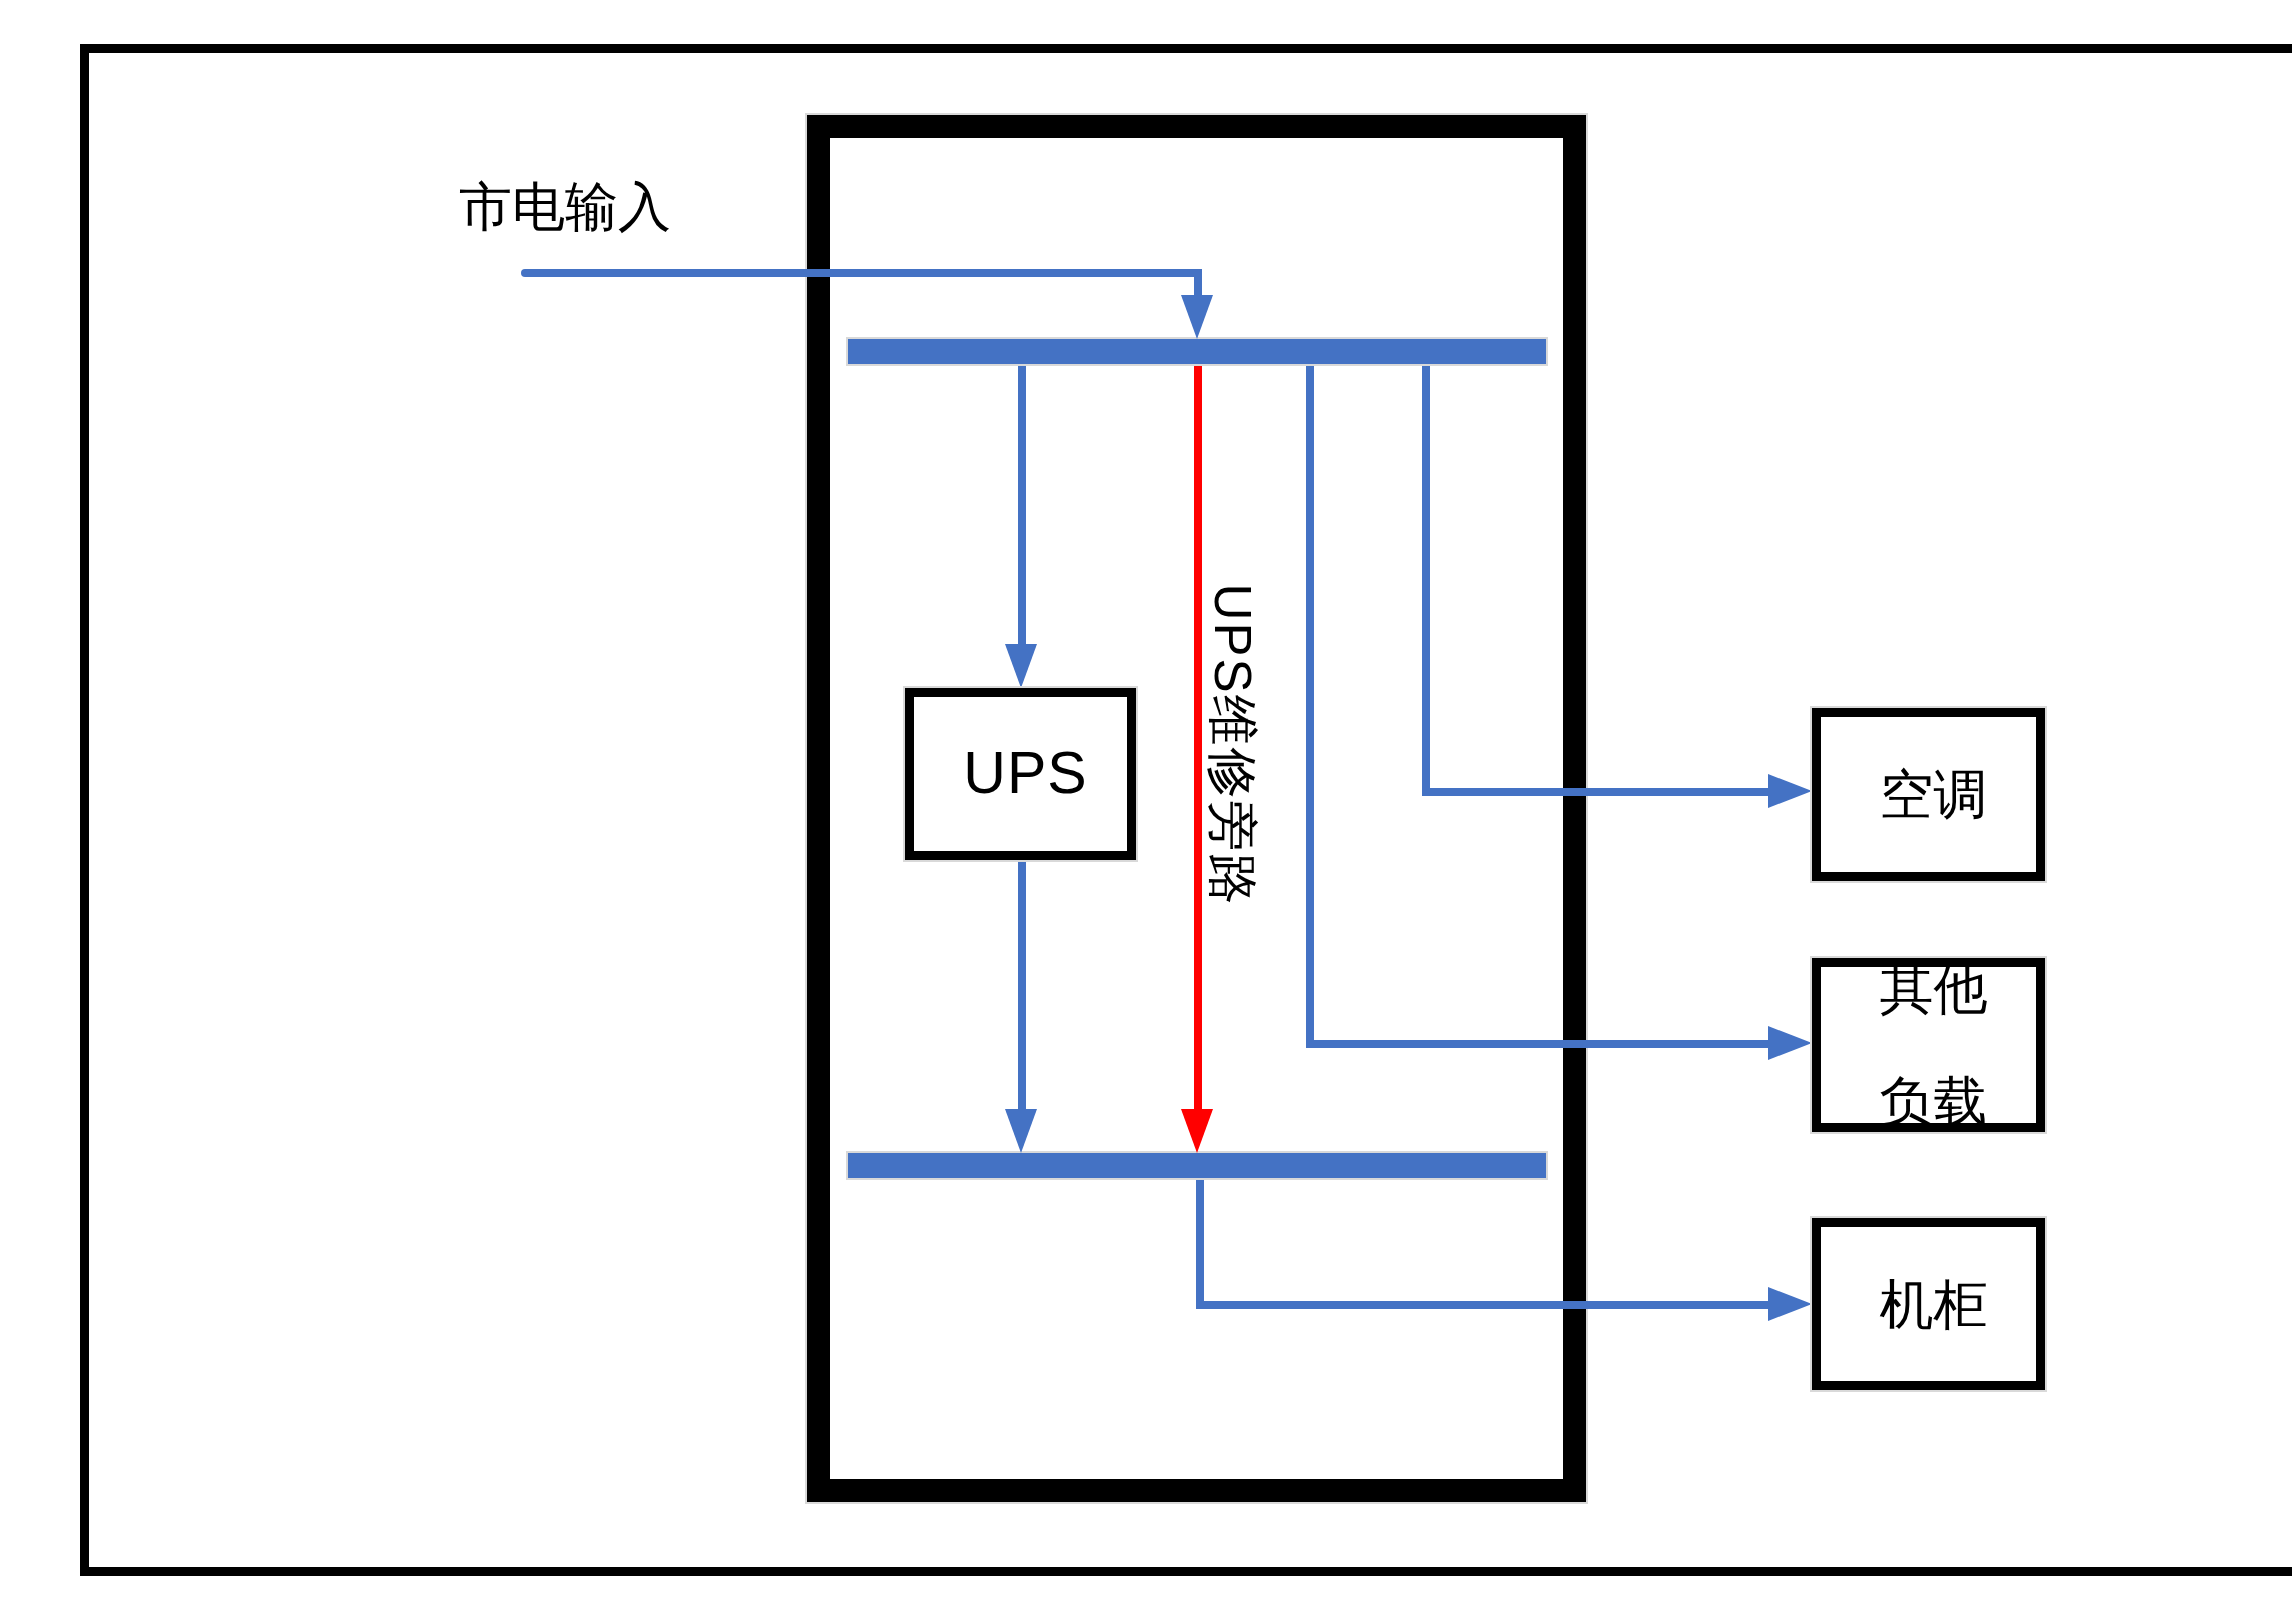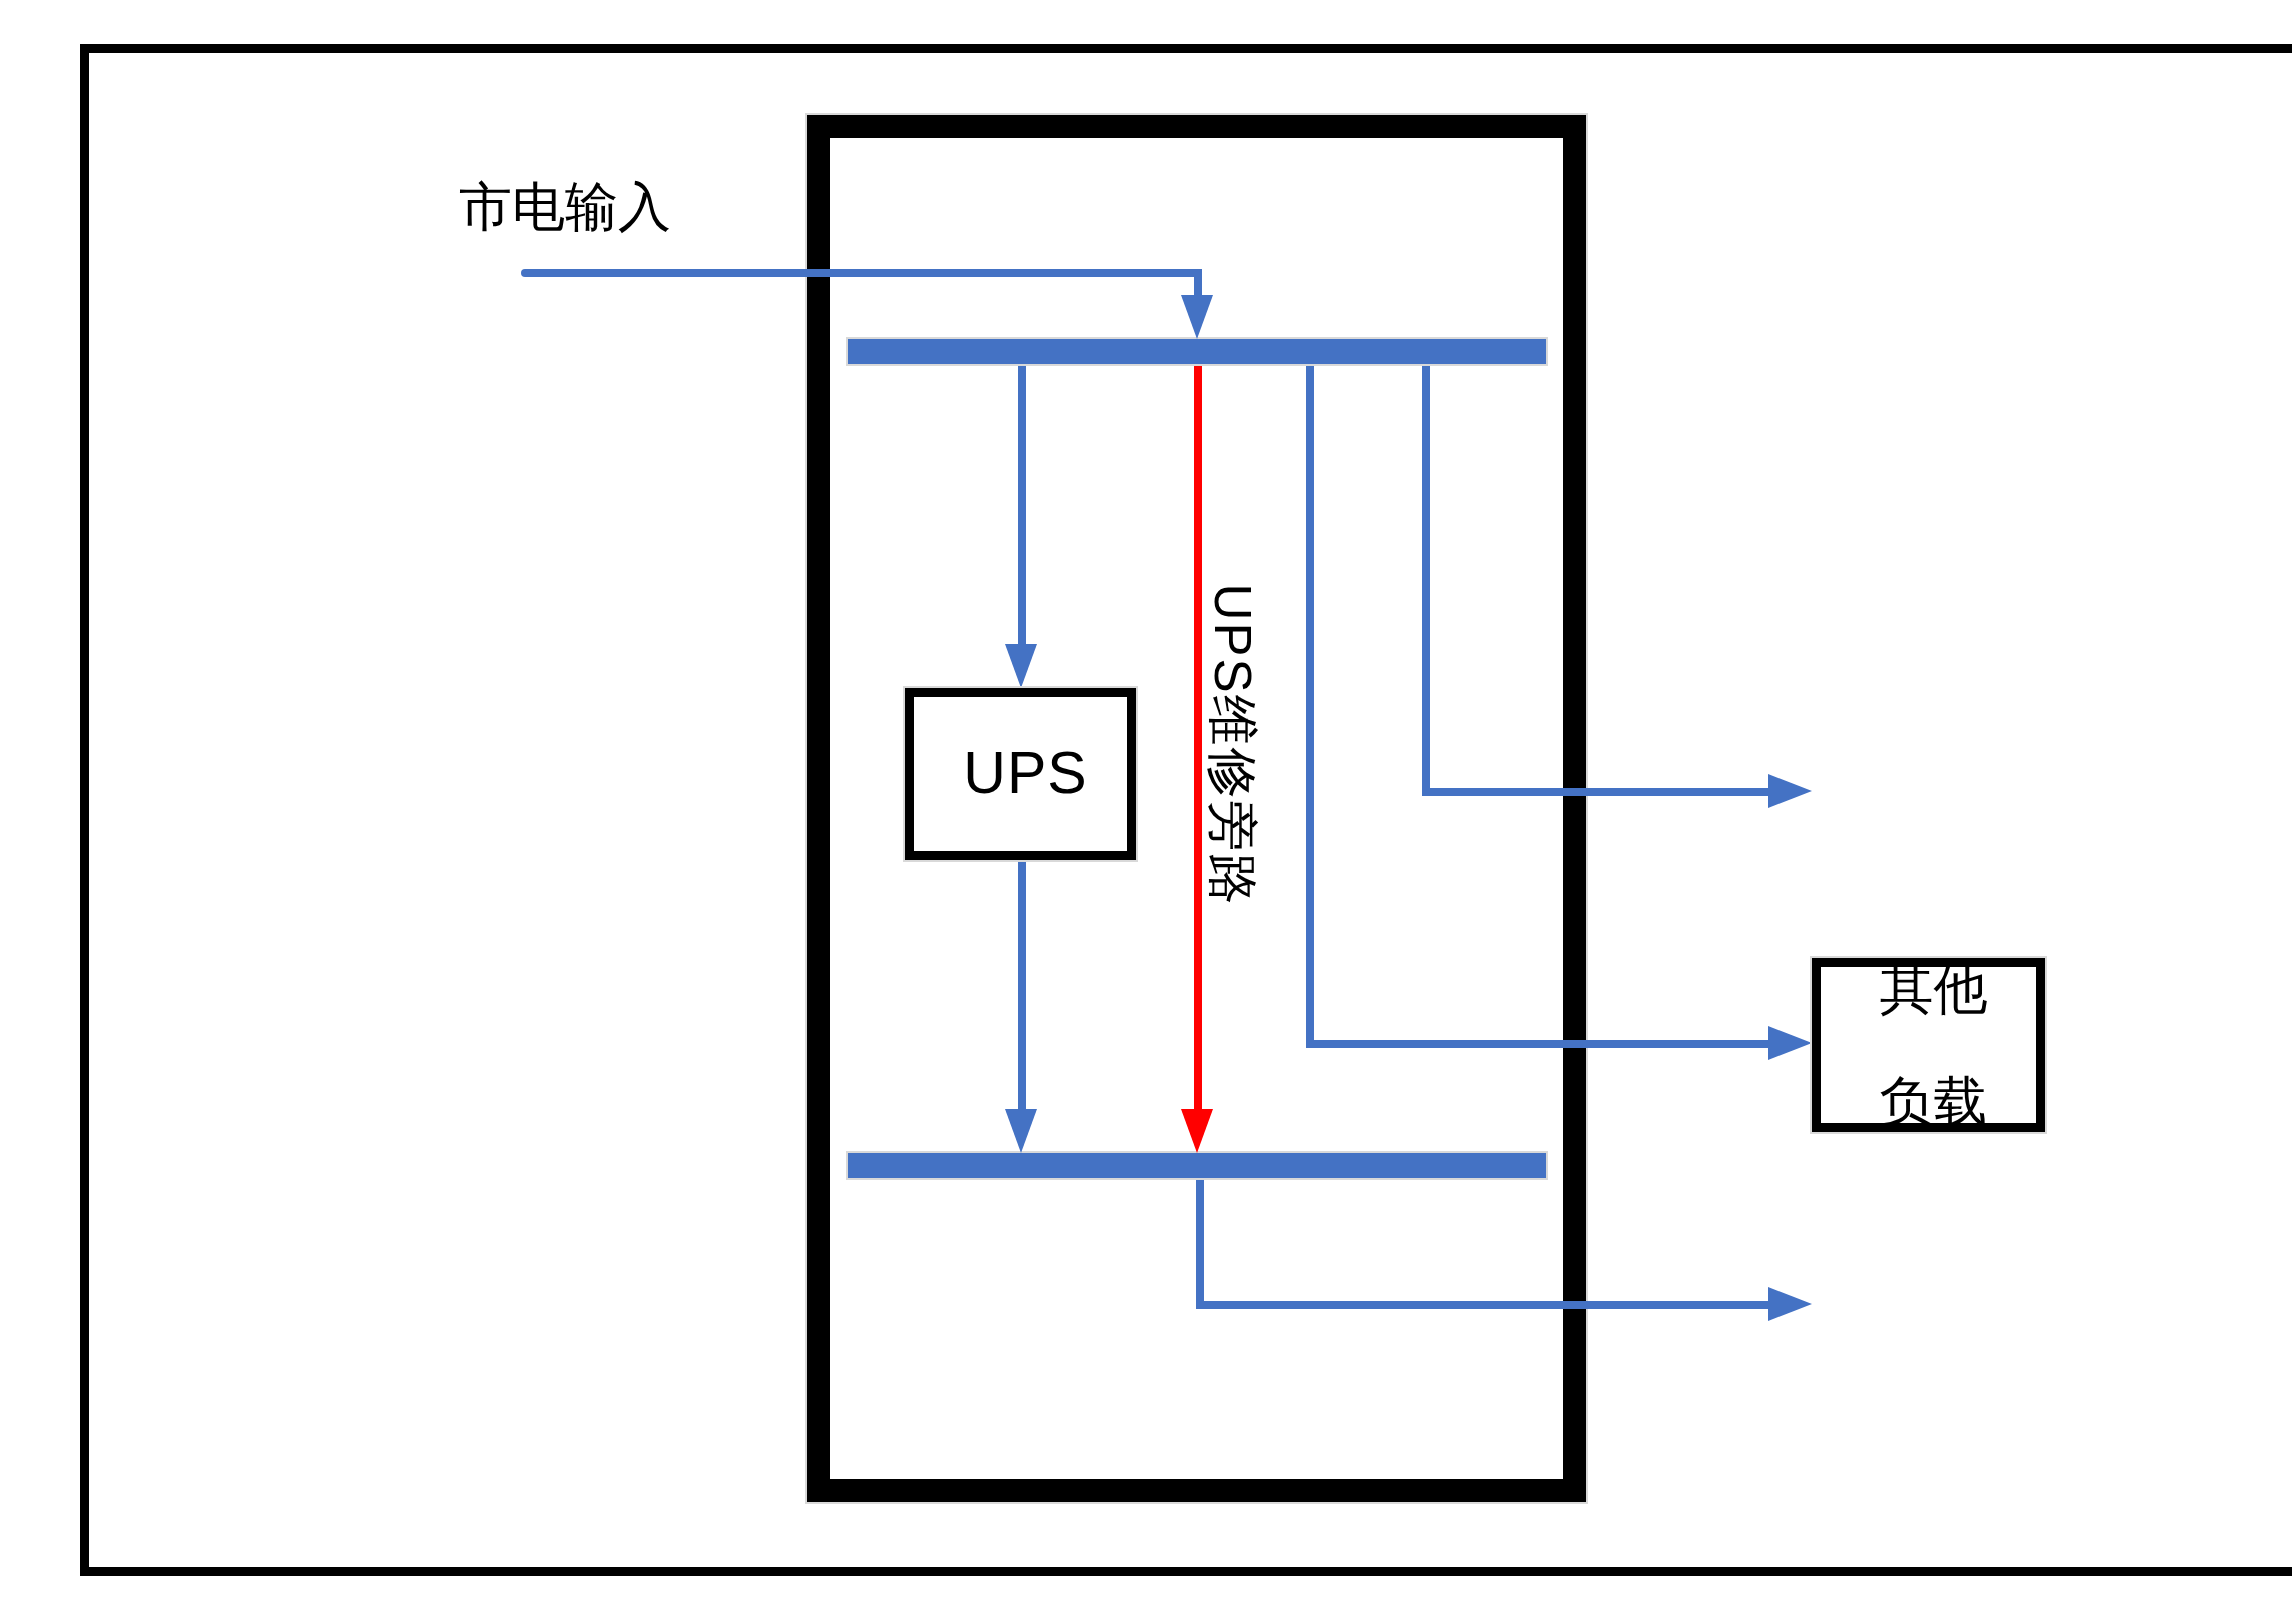--- a/index.html
+++ b/index.html
@@ -146,21 +146,27 @@
   <div class="arr-right" style="left:1732px; top:774px;"></div>
 
   <div class="wire" style="left:1270px; top:362px; width:7.8px; height:686px;"></div>
   <div class="wire" style="left:1270px; top:1040px; width:464px; height:7.8px;"></div>
   <div class="arr-right" style="left:1732px; top:1026px;"></div>
 
   <div class="wire" style="left:1160px; top:1175px; width:7.8px; height:133px;"></div>
   <div class="wire" style="left:1160px; top:1301px; width:573px; height:7.8px;"></div>
   <div class="arr-right" style="left:1732px; top:1287px;"></div>
 
+  <div class="node-box" style="left:1776px; top:708px; width:233px; height:173px;">
+    <span>空调</span>
+  </div>
 
   <div class="node-box" style="left:1776px; top:958px; width:233px; height:174px; line-height:1.5;gap:31px;">
     <span>其他</span>
     <span>负载</span>
   </div>
 
+  <div class="node-box" style="left:1776px; top:1218px; width:233px; height:172px;">
+    <span>机柜</span>
+  </div>
 
 </div>
 
 
 </body></html>

